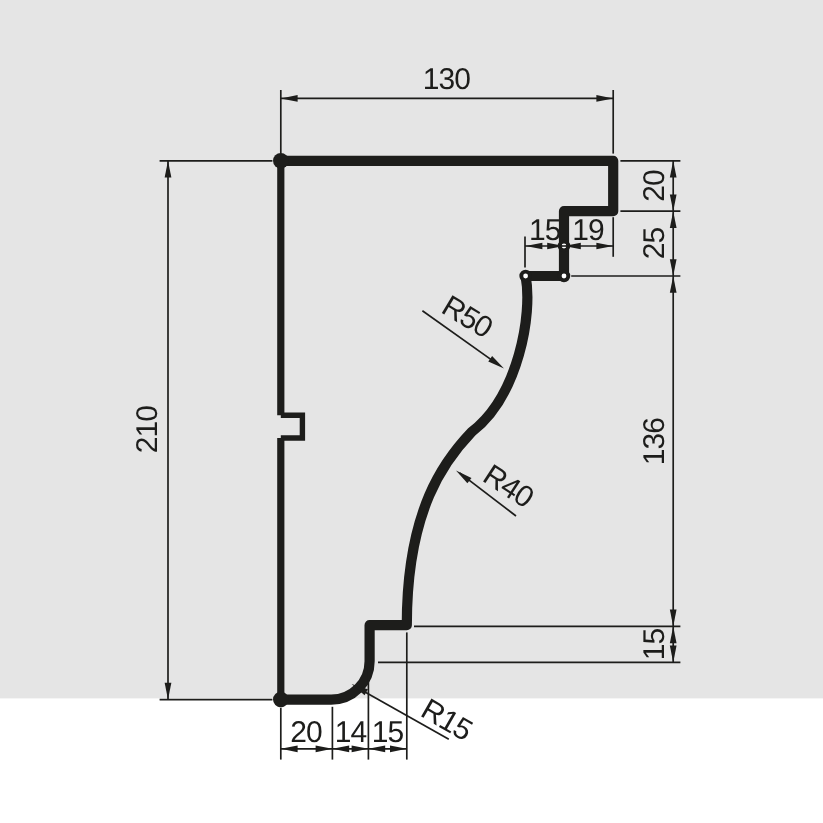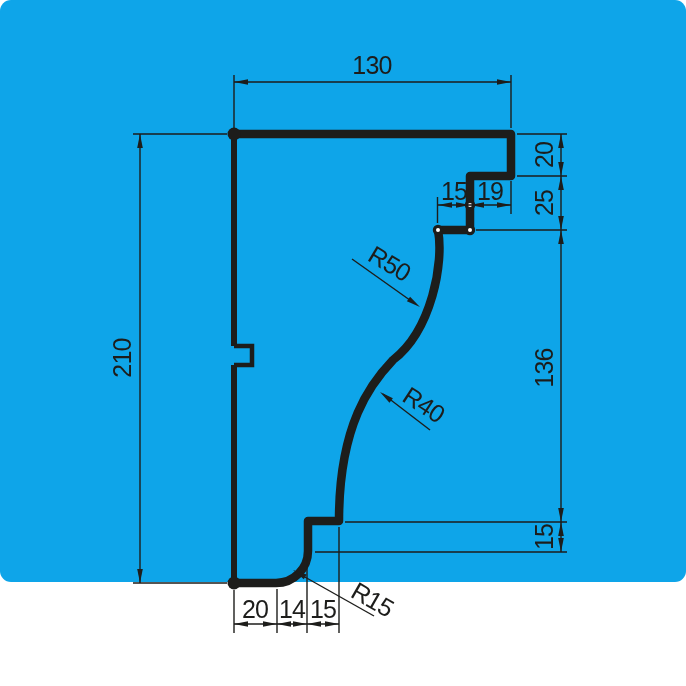--- a/index.html
+++ b/index.html
@@ -7,22 +7,21 @@
     padding: 0;
     width: 686px;
     height: 686px;
     background: #ffffff;
     font-family: "Liberation Sans", sans-serif;
   }
   #stage {
     width: 686px;
     height: 582px;
     position: relative;
-    background: #0ea5e9;
-    border-radius: 11px;
+    background: #e5e5e5;
   }
   svg { display: block; }
   .thick {
     fill: none;
     stroke: #1d1d1b;
     stroke-width: 8.5;
     stroke-linecap: round;
     stroke-linejoin: round;
   }
   .medium {

